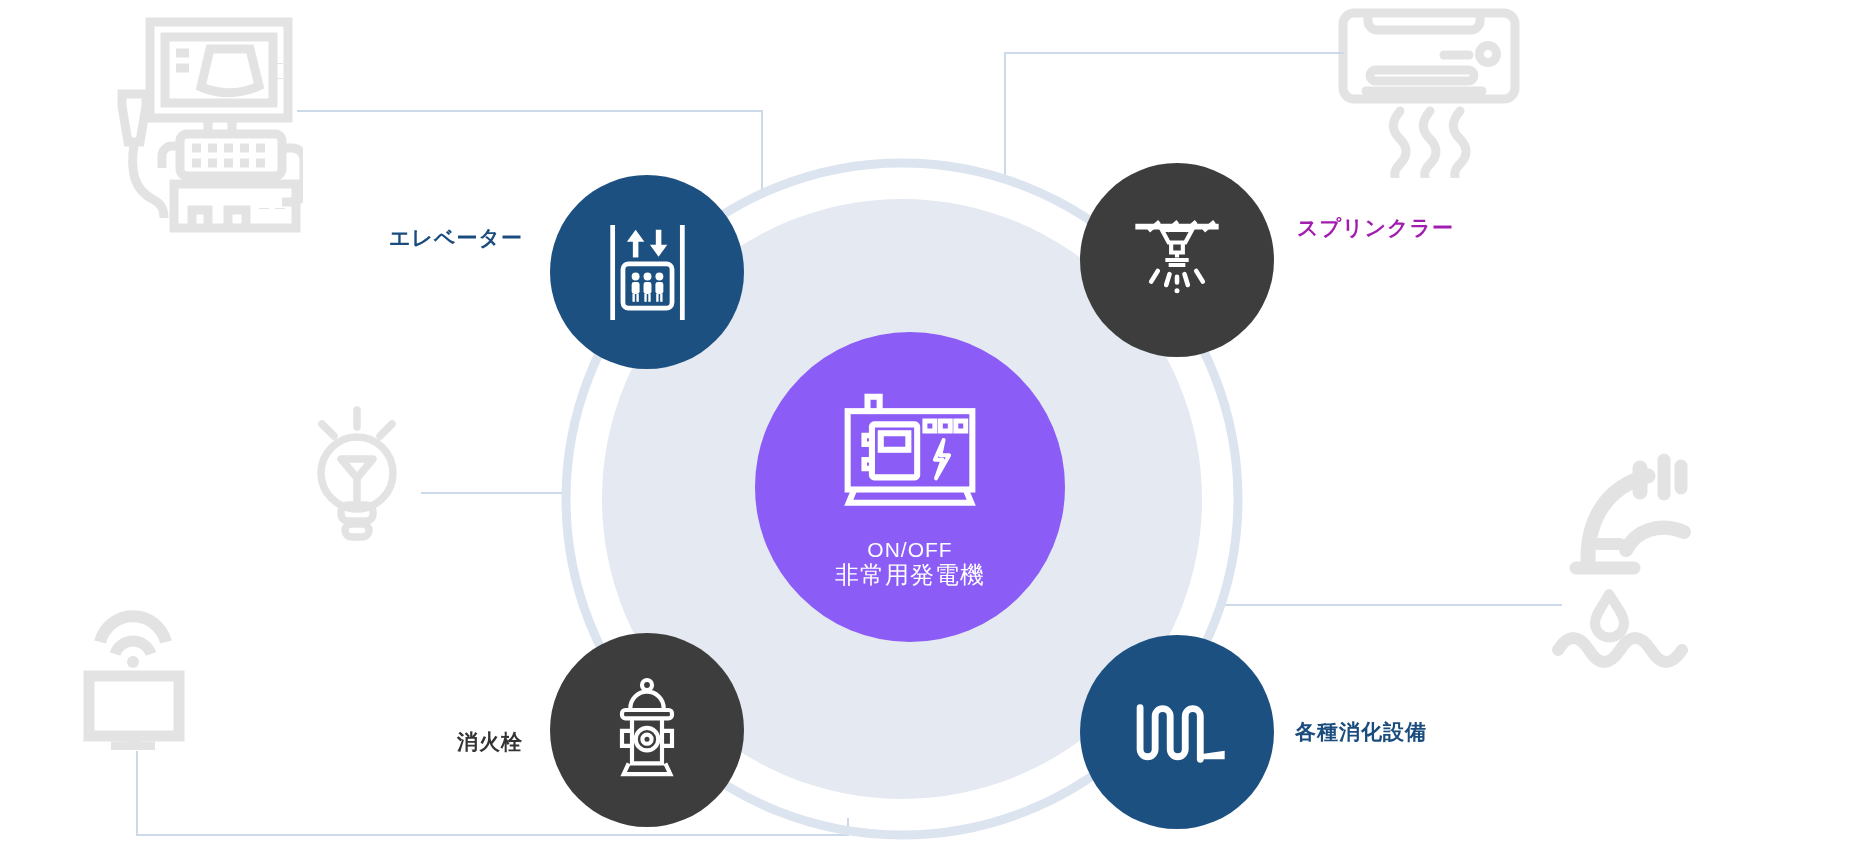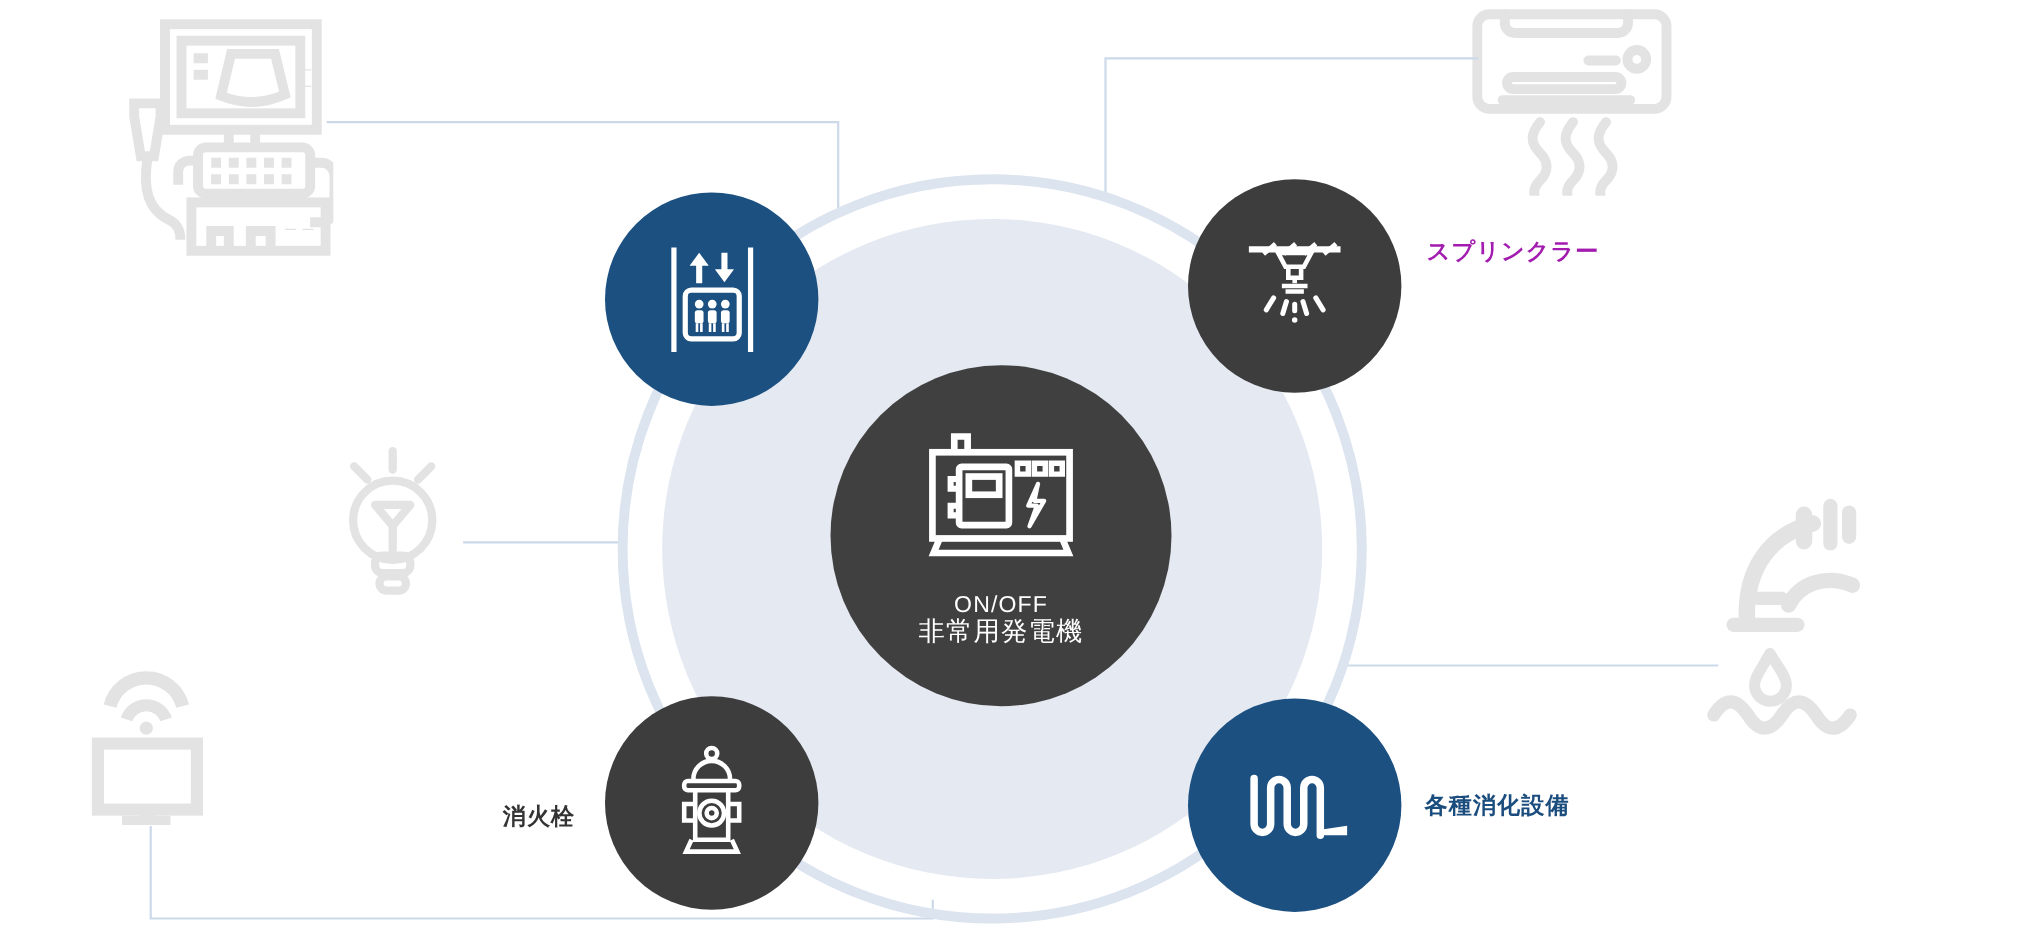--- a/index.html
+++ b/index.html
@@ -108,21 +108,21 @@
       <path d="M297,111 H762 V189"></path>
       <path d="M1344,53 H1005 V175"></path>
       <path d="M421,493 H566"></path>
       <path d="M1222,605 H1562"></path>
       <path d="M137,751 V835 H848 V818"></path>
     </g>
     <circle cx="902" cy="499" r="336" fill="none" stroke="currentColor" stroke-width="9" style="color: rgb(220, 228, 239);"></circle>
     <circle cx="902" cy="499" r="300" fill="currentColor" stroke="none" style="color: rgb(228, 233, 242);"></circle>
   </svg>
 
-  <div class="center-node" style="background-color: #404040;">
+  <div class="center-node" style="background-color: #8b5cf6;">
     <svg width="160" height="135" viewBox="0 0 145 122">
       <g stroke="#fff" stroke-width="5.5" fill="none">
         <path d="M34,19 v-13 h11 v13"></path>
         <rect x="16" y="19" width="113" height="71"></rect>
         <rect x="38" y="31" width="41" height="48" rx="2"></rect>
         <rect x="46" y="39" width="25" height="15"></rect>
         <path d="M38,41 h-7 v8 h7 M38,63 h-7 v8 h7" stroke-width="5"></path>
         <path d="M86,28 h9 v9 h-9 Z M100,28 h9 v9 h-9 Z M114,28 h9 v9 h-9 Z" stroke-width="4.5"></path>
         <path d="M103,45 l-8,18 h7 l-6,17 12,-21 h-8 Z" stroke-width="3.5" stroke-linejoin="round"></path>
         <path d="M22,90 l-5,12 h111 l-5,-12"></path>
@@ -153,20 +153,21 @@
           <rect x="55" y="77" width="10" height="15" rx="3"></rect>
           <rect x="56" y="92" width="3" height="10"></rect>
           <rect x="61" y="92" width="3" height="10"></rect>
         <circle cx="75" cy="70" r="5"></circle>
           <rect x="70" y="77" width="10" height="15" rx="3"></rect>
           <rect x="71" y="92" width="3" height="10"></rect>
           <rect x="76" y="92" width="3" height="10"></rect>
       </g>
     </svg>
   </div>
+  <div class="node-label label-left" style="left: 280px; top: 224px; width: 243px; color: rgb(26, 76, 125);">エレベーター</div>
 
   <div class="node" style="left: 1080px; top: 163px; background-color: rgb(61, 61, 62);">
     <svg width="100" height="100" viewBox="0 0 120 120">
       <g stroke="#fff" fill="none">
         <path d="M10,20 h100" stroke-width="7"></path>
         <path d="M26,25 l13,-11 M48,25 l13,-11 M70,25 l13,-11 M92,25 l13,-11" stroke-width="5"></path>
         <path d="M42,24 h36 l-8,15 h-20 Z" stroke-width="5"></path>
         <path d="M53,39 v12 h14 v-12" stroke-width="5"></path>
         <path d="M60,51 v6" stroke-width="5"></path>
         <path d="M46,60 h28 M50,66 h20" stroke-width="5"></path>

